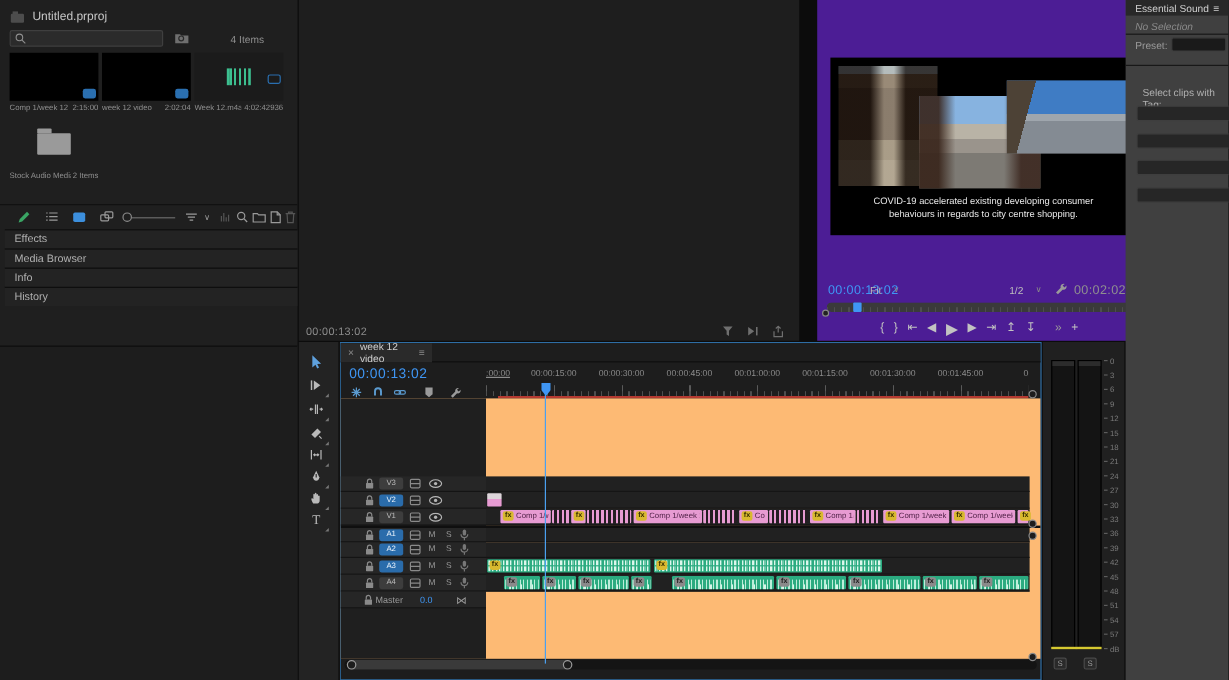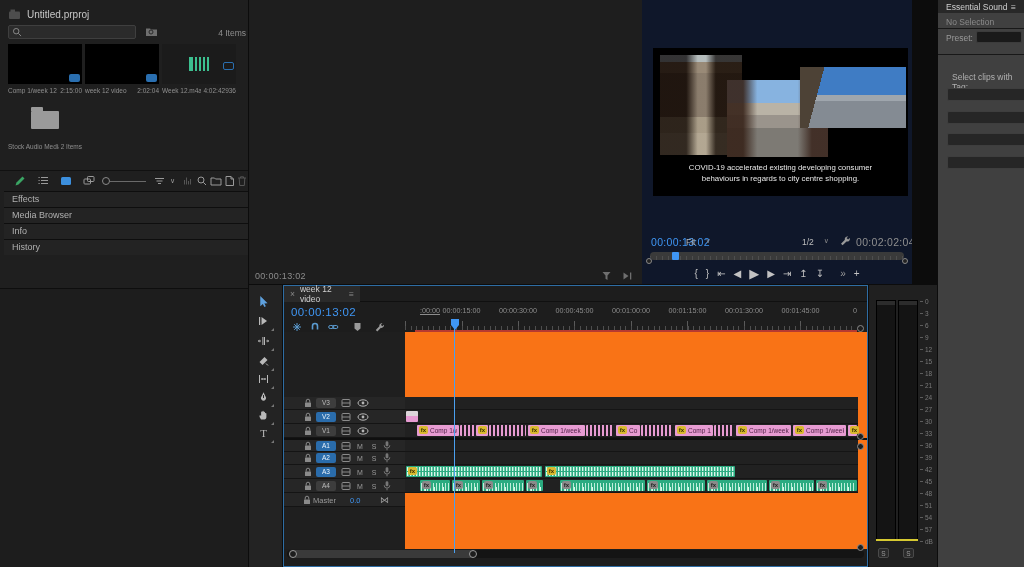--- a/index.html
+++ b/index.html
@@ -10,21 +10,21 @@
   body{background:#000;font-family:"Liberation Sans",sans-serif}
   .app{position:relative;width:1024px;height:567px;background:#0c0c0c;overflow:hidden;color:var(--txt);font-size:9px}
   .panel{position:absolute;background:#404040;overflow:hidden}
   svg{display:block}
 
   
   #project{left:0;top:0;width:248px;height:567px;background:#1f1f1f}
   .proj-header{position:absolute;left:8px;top:8px;display:flex;align-items:center;gap:6px;color:#c7c7c7;font-size:10px}
   .search-box{position:absolute;left:8px;top:25px;width:128px;height:14px;background:#2b2b2b;border:1px solid #3f3f3f;border-radius:2px;display:flex;align-items:center;padding-left:3px}
   .search-folder{position:absolute;left:145px;top:26px}
-  .items-count{position:absolute;right:2px;top:28px;font-size:8.5px;color:#8f8f8f}
+  .items-count{position:absolute;right:28px;top:28px;font-size:8.5px;color:#8f8f8f}
   .proj-grid{position:absolute;left:8px;top:44px;width:234px;display:flex;flex-wrap:wrap;gap:6px 3px}
   .tile{width:74px}
   .thumb{position:relative;width:74px;height:40px;background:#000}
   .thumb.audio{background:#1b1b1b;display:flex;align-items:center;justify-content:center}
   .thumb.folder{background:transparent;display:flex;align-items:center;justify-content:center}
   .badge{position:absolute;right:2px;bottom:2px;width:11px;height:8px;border-radius:2px;background:#2a6fb0}
   .badge.outline{background:transparent;border:1px solid #2a6fb0;right:2px;bottom:14px}
   .wicon{width:20px;height:14px;border-left:2px solid #3cbf8f;border-right:2px solid #3cbf8f;background:repeating-linear-gradient(90deg,#3cbf8f 0 2px,transparent 2px 4px);background-size:100% 100%}
   .foldericon{width:28px;height:18px;background:#9a9a9a;border-radius:1px;position:relative}
   .foldericon::before{content:"";position:absolute;top:-4px;left:0;width:12px;height:4px;background:#9a9a9a;border-radius:1px 1px 0 0}
@@ -46,21 +46,21 @@
 
   
   #source{left:249px;top:0;width:417px;height:284px;background:#1e1e1e}
   .src-tabbar{position:absolute;left:0;top:0;width:100%;height:14px;background:#232323;border-bottom:1px solid #0f0f0f}
   .src-tab{position:absolute;left:0;top:0;width:183px;height:14px;background:#2d2d2d;display:flex;align-items:center;justify-content:space-between;padding:0 6px;color:#bdbdbd;font-size:8.5px}
   .src-bottom{position:absolute;left:0;bottom:0;width:100%;height:16px;display:flex;align-items:center;justify-content:space-between;padding:0 6px}
   .src-icons{display:flex;gap:10px;margin-right:6px}
   .tcgray{color:#8c8c8c;font-size:9px;letter-spacing:.3px}
 
   
-  #program{left:642px;top:0;width:270px;height:284px;background:#0f172a}
+  #program{left:681px;top:0;width:270px;height:284px;background:#4c1d95}
   .preview{position:absolute;left:11px;top:48px;width:255px;height:148px;background:#000;overflow:hidden}
   .photo{position:absolute}
   .p1{left:7px;top:7px;width:82px;height:100px;background:
       linear-gradient(90deg,rgba(20,12,8,.75) 0 32%,rgba(226,216,196,.45) 46% 56%,rgba(25,16,10,.75) 68% 100%),
       linear-gradient(180deg,#8fa5b5 0 7%,#5d4a38 7% 18%,#433225 18% 62%,#7a6c56 62% 78%,#8c7f6a 78% 100%)}
   .p2{left:74px;top:32px;width:101px;height:77px;background:
       linear-gradient(90deg,rgba(55,35,25,.9) 0 16%,transparent 30% 70%,rgba(60,40,32,.9) 84% 100%),
       linear-gradient(180deg,#87b3e0 0 30%,#b9b3a6 30% 46%,#9a948c 46% 62%,#7d7a74 62% 100%)}
   .p3{left:147px;top:19px;width:106px;height:61px;background:
       linear-gradient(105deg,#4d4236 0 20%,transparent 20%),
@@ -77,21 +77,21 @@
   .scrub-ph{position:absolute;left:22px;top:0;width:7px;height:8px;background:var(--tc);border-radius:1px}
   .endknob{position:absolute;width:6px;height:6px;border:1px solid #888;border-radius:50%;background:#222}
   .transport{position:absolute;left:0;top:265px;width:270px;height:18px;display:flex;align-items:center;justify-content:center;gap:8px}
   .tbtn{color:#c2c2c2;font-size:10px;line-height:14px}
   .tbtn.big{font-size:13px}
   .tbtn.sep{margin-left:8px;color:#9a9a9a}
 
   
   #esound{left:938px;top:0;width:86px;height:567px}
   .es-title{position:absolute;left:0;top:0;width:100%;height:13px;background:#282828;display:flex;justify-content:space-between;padding:2px 8px 0;color:#cfcfcf;font-size:8.5px}
-  .es-sel{position:absolute;left:8px;top:17px;color:#8a8a8a;font-size:8.5px}
+  .es-sel{position:absolute;left:8px;top:17px;font-style:italic;color:#8a8a8a;font-size:8.5px}
   .es-line1{position:absolute;left:0;top:28px;width:100%;border-top:1px solid #181818}
   .es-preset{position:absolute;left:8px;top:33px;color:#9a9a9a;font-size:8.5px}
   .es-field{position:absolute;left:38px;top:31px;width:46px;height:12px;background:#1a1a1a;border:1px solid #3c3c3c;border-radius:2px}
   .es-line2{position:absolute;left:0;top:54px;width:100%;border-top:1px solid #181818}
   .es-tag{position:absolute;left:14px;top:72px;color:#b0b0b0;font-size:8.5px}
   .es-slot{position:absolute;left:9px;width:120px;height:13px;background:#262626;border:1px solid #3e3e3e;border-radius:2px}
 
   
   #timeline{left:283px;top:285px;width:585px;height:282px;background:#1d1d1d;box-shadow:inset 0 0 0 1px #2e6da4}
   .tl-tabbar{position:absolute;left:1px;top:1px;right:1px;height:16px;background:#1d1d1d;border-bottom:1px solid #101010}
@@ -102,21 +102,21 @@
   .tl-icons{position:absolute;left:9px;top:37px;display:flex;gap:8px;align-items:center}
   .ruler{position:absolute;left:122px;top:17px;width:452px;height:30px;overflow:hidden}
   .rlabel{position:absolute;top:4px;font-size:7.2px;color:#8c8c8c;white-space:nowrap;transform:translateX(-50%)}
   .rlabel.first{transform:none}
   .ruler-ticks{position:absolute;left:0;right:0;top:15px;height:13px;
       background-image:repeating-linear-gradient(90deg,#4e4e4e 0 1px,transparent 1px 5.65px),repeating-linear-gradient(90deg,#5a5a5a 0 1px,transparent 1px 56.5px);
       background-size:100% 4px,100% 9px;background-position:bottom,bottom;background-repeat:no-repeat}
   .render-bar{position:absolute;left:132px;top:45px;width:442px;height:2px;background:#b63a31}
   .ph-head{position:absolute;left:168px;top:34px;width:8px;height:11px;background:var(--tc);clip-path:polygon(0 0,100% 0,100% 55%,50% 100%,0 55%);z-index:30}
   .ph-line{position:absolute;left:171px;top:40px;width:1px;height:228px;background:#4aa0f0;z-index:29}
-  .tracks{position:absolute;left:1px;top:47px;width:583px;height:217px;background:#f97316}
+  .tracks{position:absolute;left:1px;top:47px;width:583px;height:217px;background:#fdba74}
   .trk-heads{position:absolute;left:0;top:0;width:121px;height:100%;background:#1f1f1f}
   .trk-lanes{position:absolute;left:121px;top:0;width:453px;height:100%}
   .av-divider{position:absolute;left:0;top:106px;width:100%;height:2px;background:#0f0f0f}
   .hrow{position:absolute;left:0;width:121px;background:#262626;border-bottom:1px solid #141414}
   .hrow .ic{position:absolute;top:50%;transform:translateY(-50%)}
   .hrow .lock{left:20px}
   .ms{position:absolute;top:50%;transform:translateY(-50%);font-size:7px;color:#9a9a9a;width:8px;text-align:center}
   .chip{position:absolute;left:32px;top:50%;transform:translateY(-50%);width:20px;height:10px;border-radius:2px;background:#3d3d3d;color:#bbb;font-size:6.5px;line-height:10px;text-align:center}
   .chip.on{background:#2a6cab;color:#eaf3fc}
   .master-lbl{position:absolute;left:29px;top:50%;transform:translateY(-50%);font-size:7.5px;color:#9a9a9a}
@@ -461,21 +461,21 @@
           </svg>
         </span>
       <span style="margin-left:4px">
           <svg width="10" height="10" viewBox="0 0 10 10">
             <path d="M8.5 1.4a2.4 2.4 0 0 0-3.1 2.9L1.8 7.9l1.5 1.5 3.6-3.6a2.4 2.4 0 0 0 2.9-3.1L8.3 4.2 6.8 2.7z" fill="#9a9a9a"></path>
           </svg>
         </span>
     </div>
     <div class="ruler">
       <div id="ruler-labels">
-          <div class="rlabel first" style="left: 15px; text-decoration: underline;">:00:00</div>
+          <div class="rlabel first" style="left: 0; text-decoration: underline;">:00:00</div>
           <div class="rlabel" style="left: 56.5px;">00:00:15:00</div>
           <div class="rlabel" style="left: 113px;">00:00:30:00</div>
           <div class="rlabel" style="left: 169.5px;">00:00:45:00</div>
           <div class="rlabel" style="left: 226px;">00:01:00:00</div>
           <div class="rlabel" style="left: 282.5px;">00:01:15:00</div>
           <div class="rlabel" style="left: 339px;">00:01:30:00</div>
           <div class="rlabel" style="left: 395.5px;">00:01:45:00</div>
           <div class="rlabel" style="left: 448px; transform: none;">00:</div>
         </div>
       <div class="ruler-ticks"></div>

